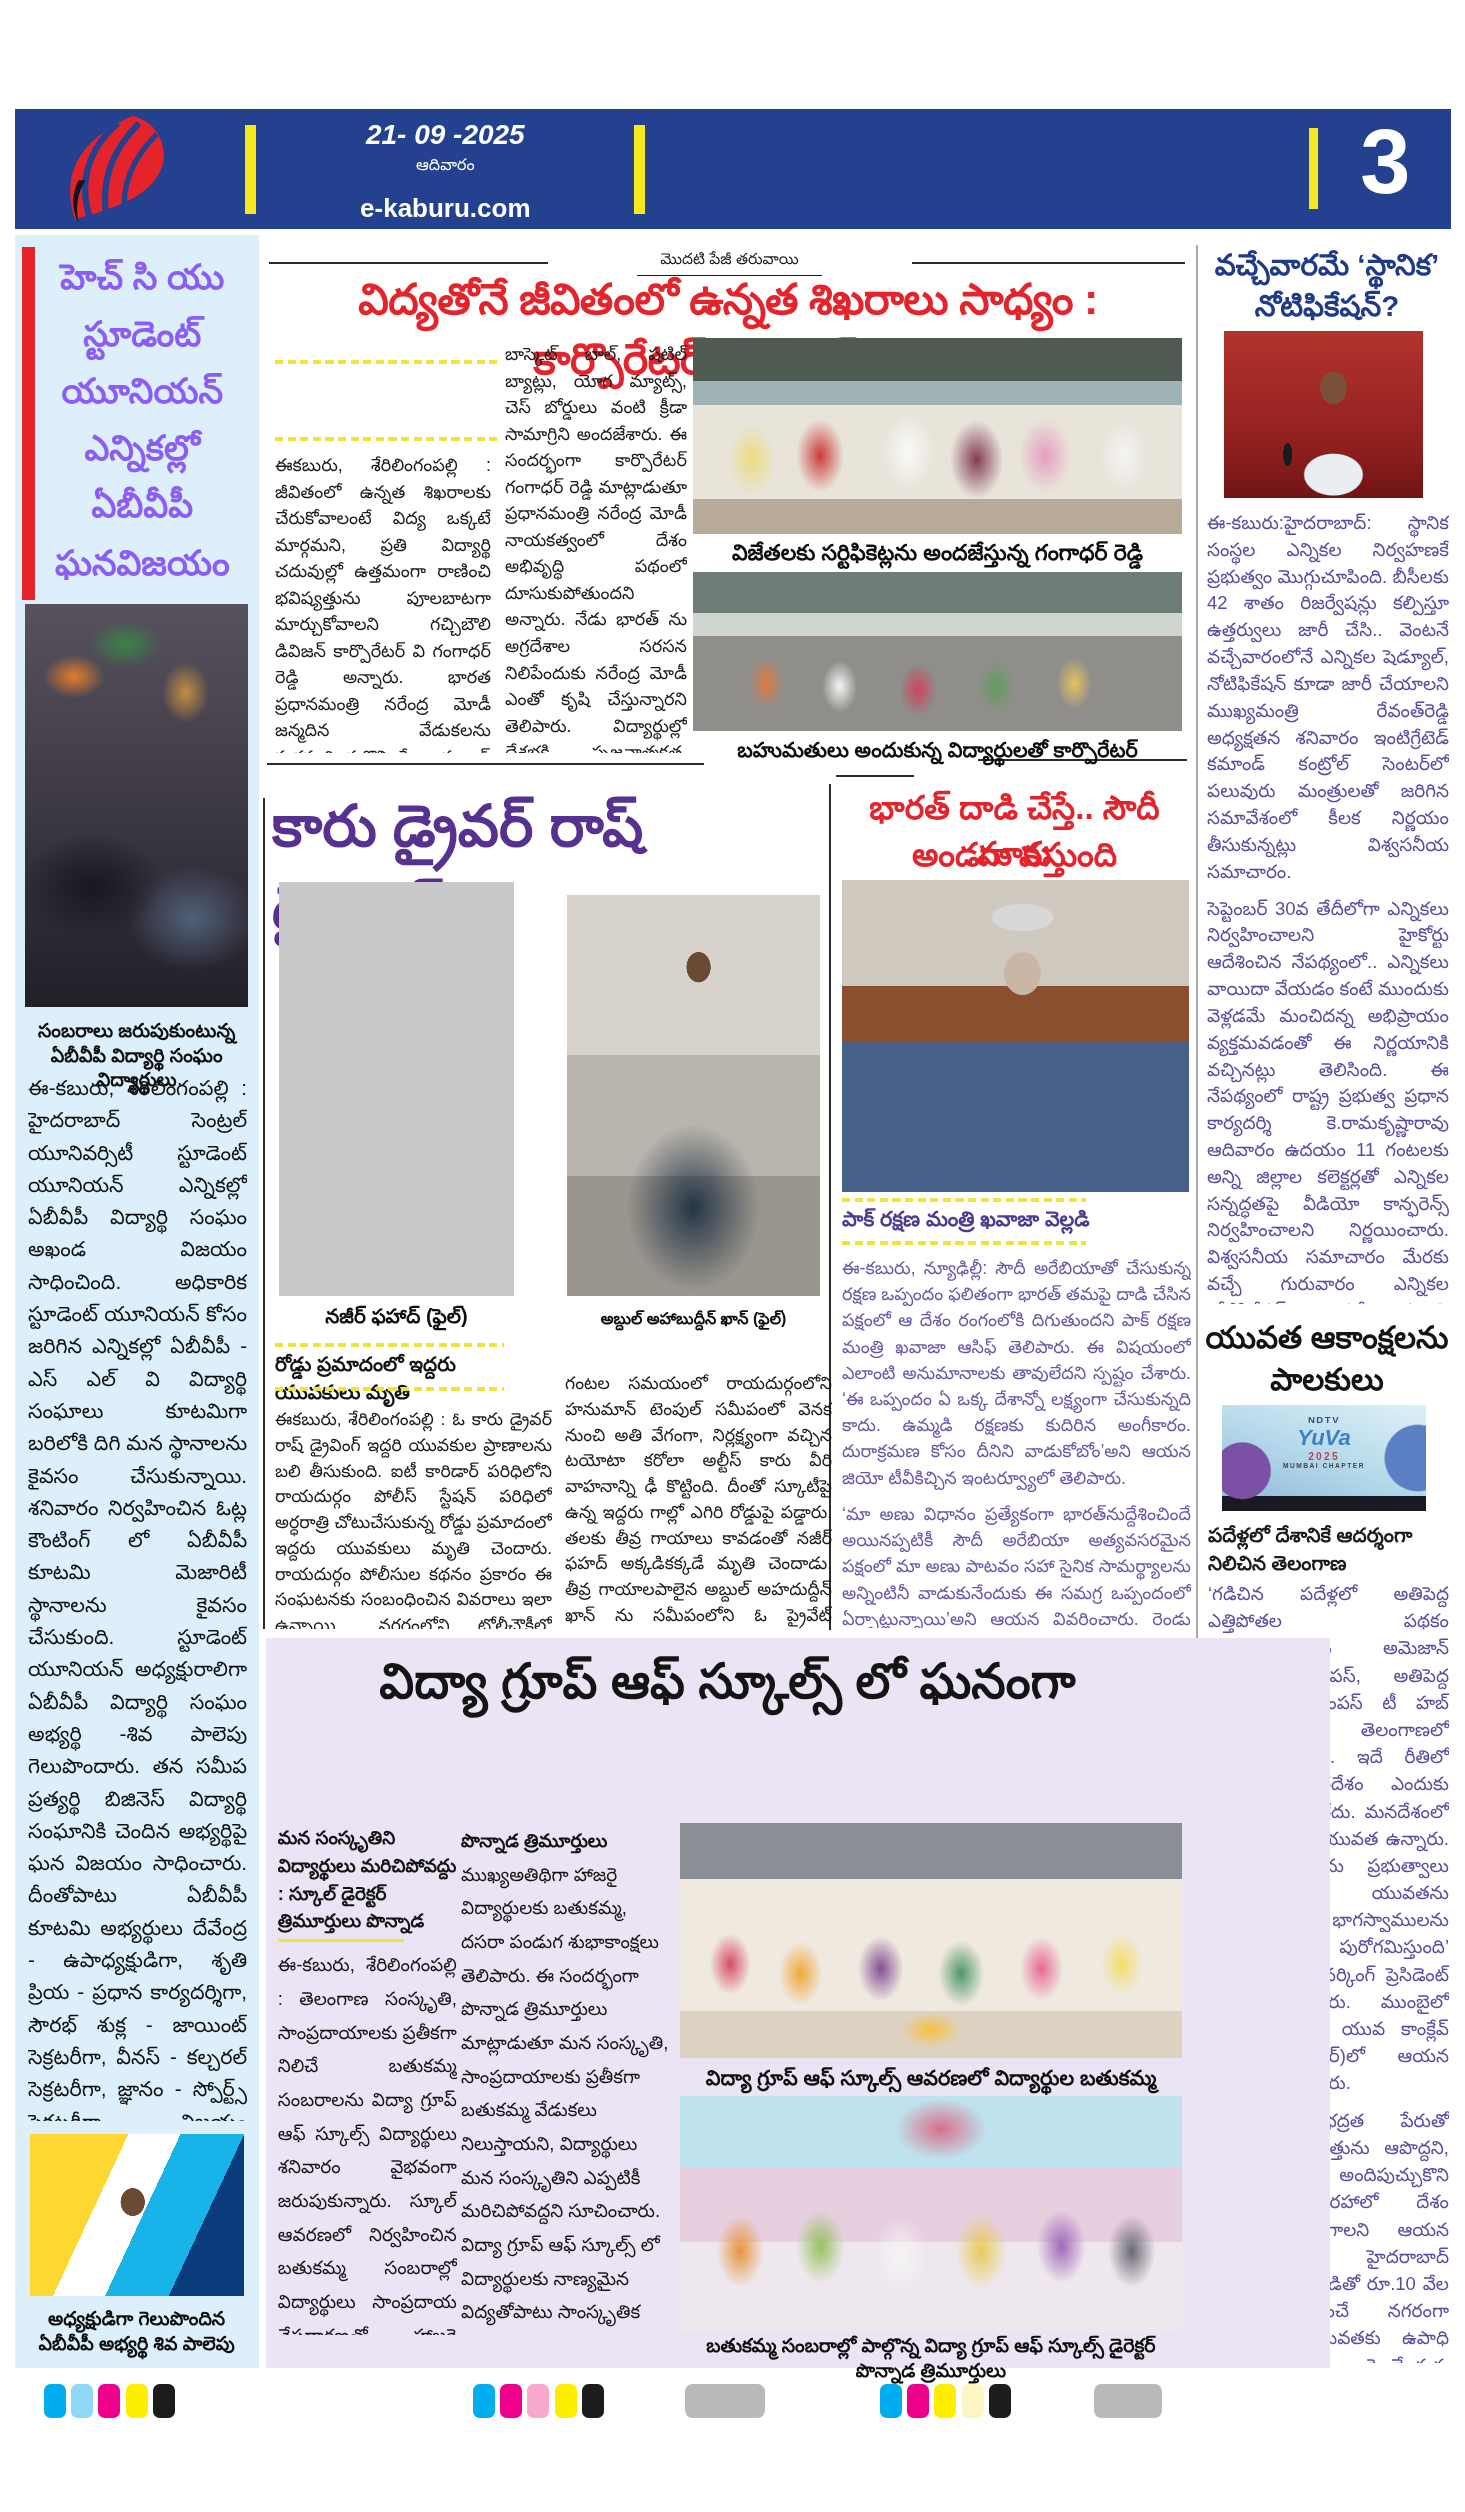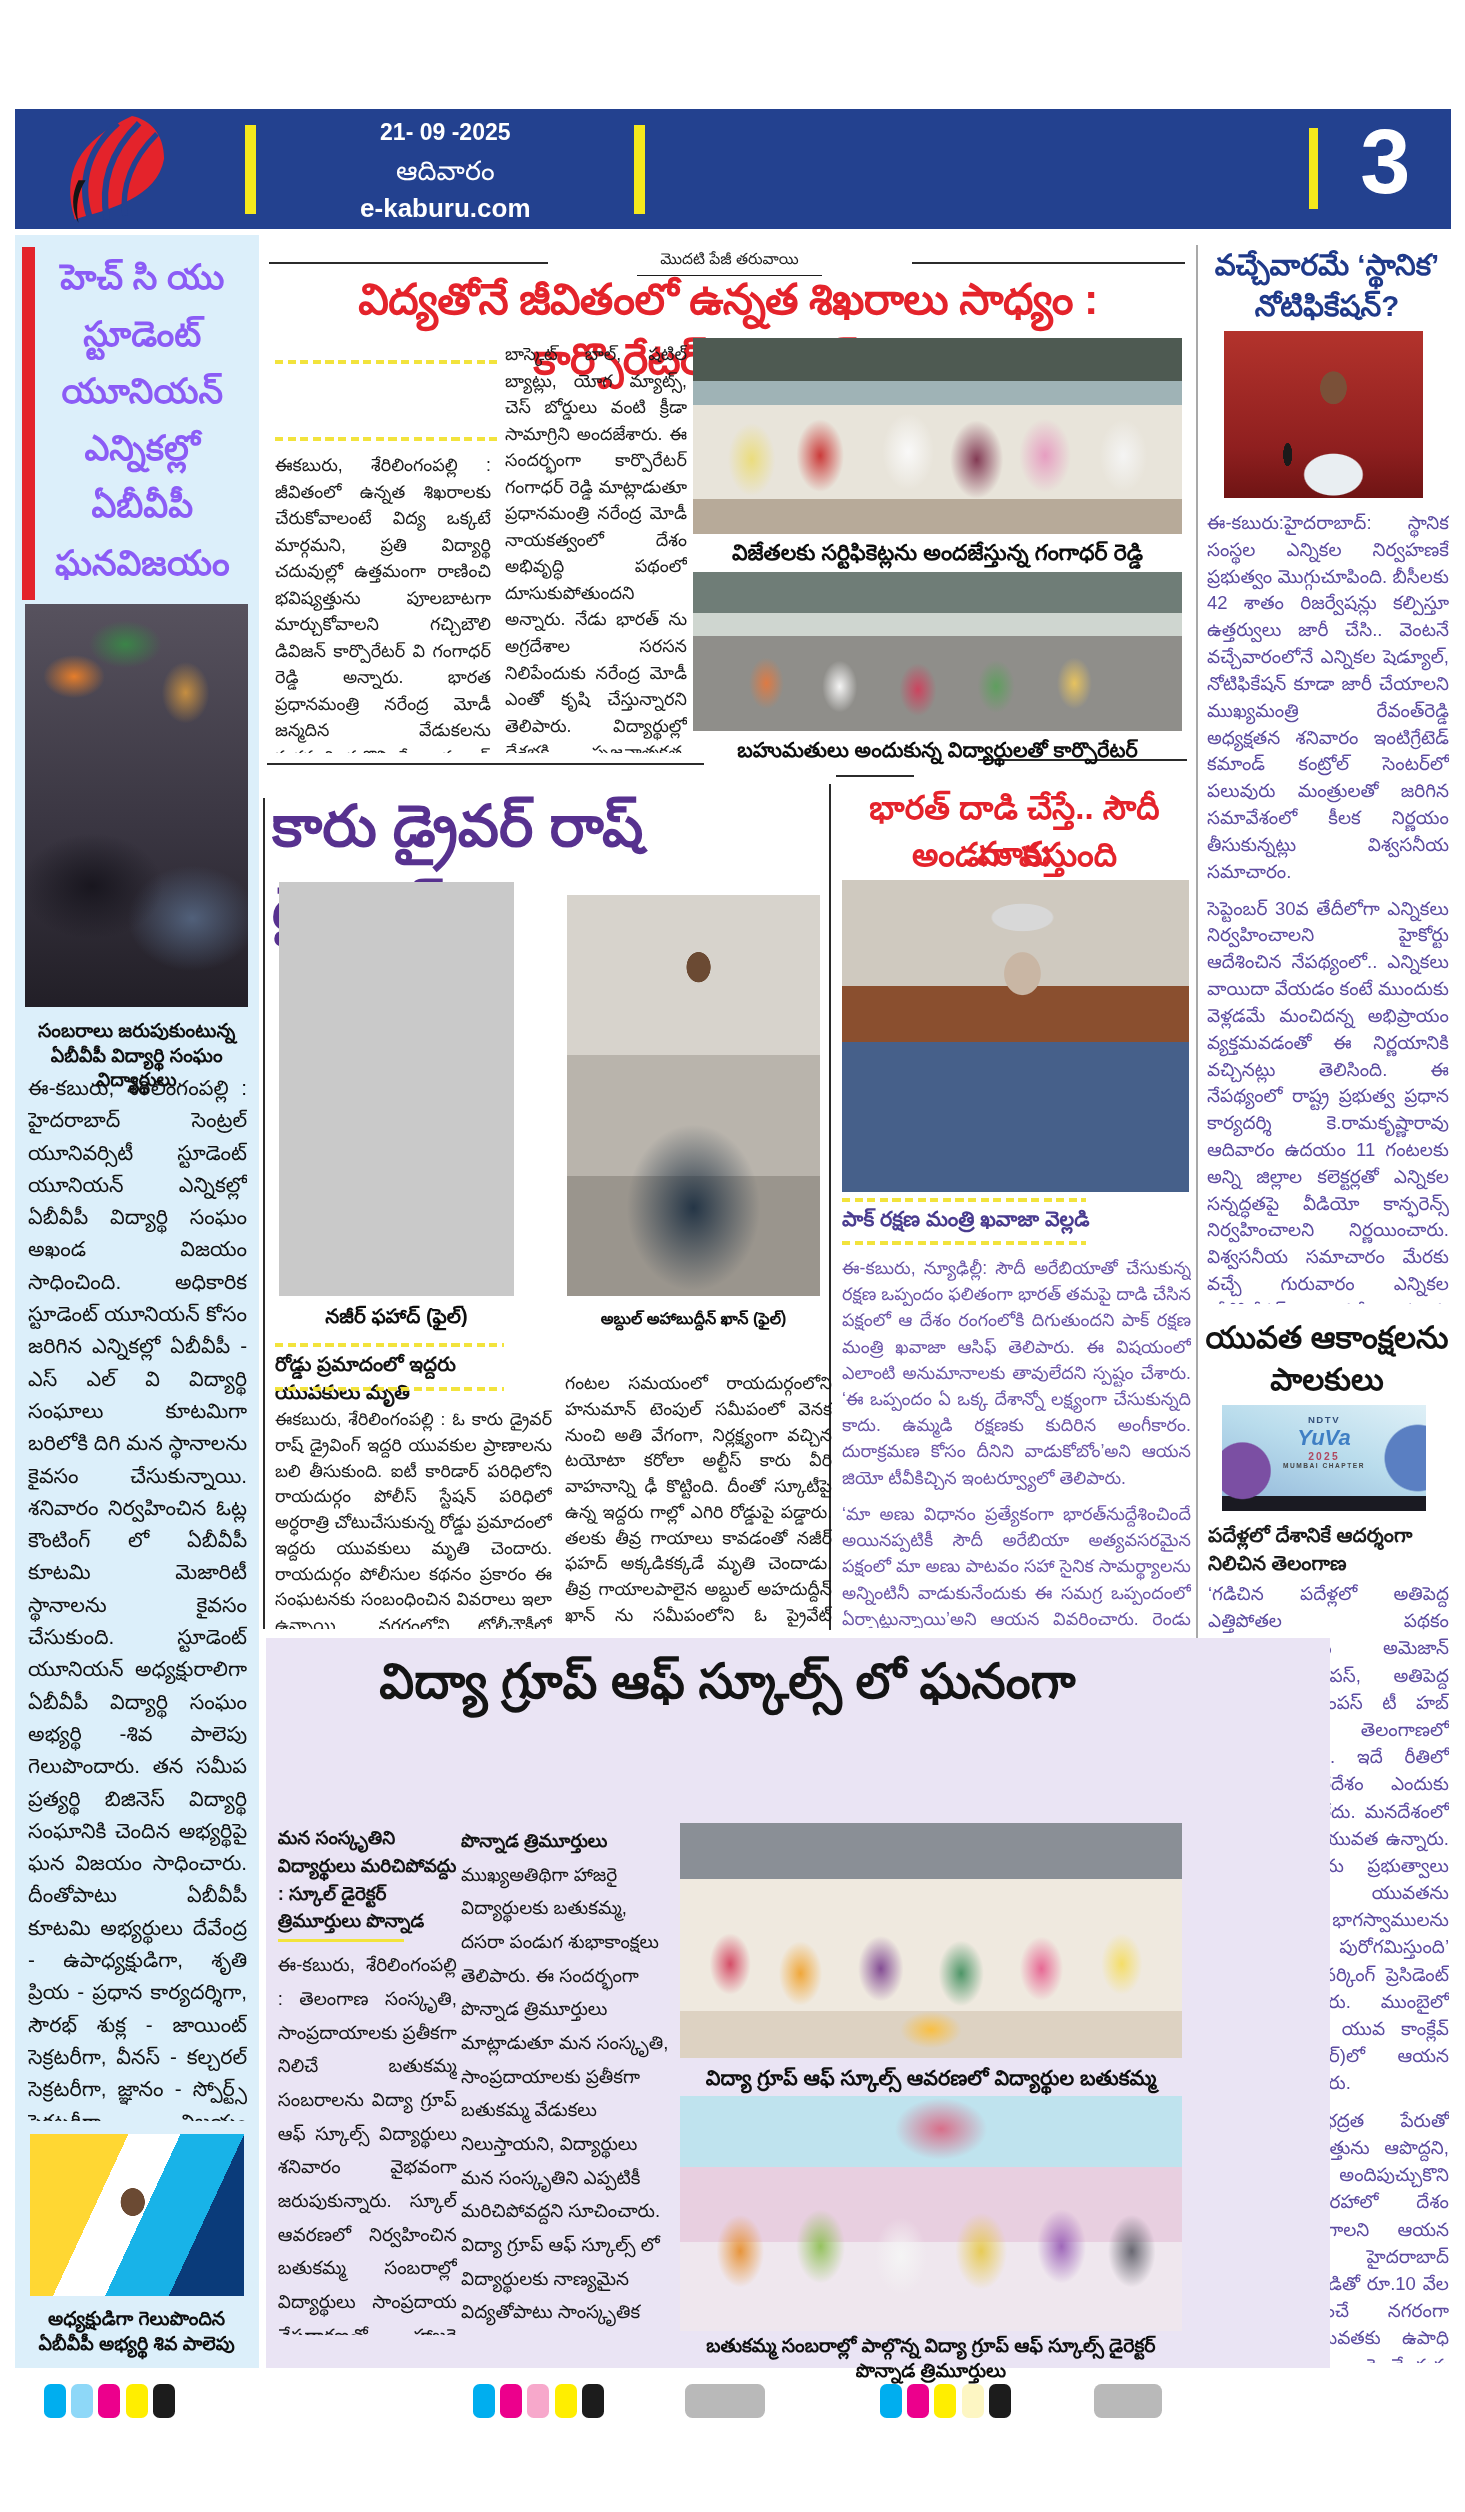--- a/index.html
+++ b/index.html
@@ -43,22 +43,22 @@
     <span class="abs" style="left:10.3px;top:3px;width:214px;height:115px;">
       <svg width="214" height="115" viewBox="0 0 120 64">
         <path d="M60 2 C 30 16 20 34 28 60 C 48 54 74 48 78 26 C 78 12 70 4 60 2 Z" fill="#e4232b"></path>
         <path d="M52 6 C 36 20 30 38 36 58" stroke="#23418f" stroke-width="3.5" fill="none"></path>
         <path d="M64 6 C 48 22 42 40 46 60" stroke="#23418f" stroke-width="3.5" fill="none"></path>
         <path d="M74 12 C 60 26 54 42 56 58" stroke="#23418f" stroke-width="3" fill="none"></path>
         <path d="M30 38 C 26 46 26 54 30 62 C 28 52 30 44 34 38 Z" fill="#151515"></path>
       </svg>
     </span>
     <span class="ybar" style="left:230px;top:15.5px;width:11px;height:89px;"></span>
-    <div class="hdr-t c b" style="left:244px;top:10.3px;width:373px;font-size:23px;">21- 09 -2025</div>
-    <div class="hdr-t c" style="left:244px;top:47px;width:373px;font-size:27px;">ఆదివారం</div>
+    <div class="hdr-t c b" style="left:244px;top:10.3px;width:373px;font-size:28px;font-style:italic;">21- 09 -2025</div>
+    <div class="hdr-t c" style="left:244px;top:47px;width:373px;font-size:16px;">ఆదివారం</div>
     <div class="hdr-t c b" style="left:244px;top:84px;width:373px;font-size:26px;">e-kaburu.com</div>
     <span class="ybar" style="left:619px;top:15.5px;width:11px;height:89px;"></span>
     <span class="ybar" style="left:1294px;top:19px;width:9.6px;height:81px;"></span>
     <div class="hdr-t c" style="left:1306px;top:1.5px;width:129px;font-size:90px;font-weight:800;">3</div>
   </div>
 
   <div class="abs" id="lpanel">
     <span class="abs" style="left:7.4px;top:11.8px;width:13.3px;height:353px;background:#e4232b;"></span>
     <div class="abs c b" style="left:25px;top:13.3px;width:205px;font-size:35px;line-height:1.63;color:#8b5cf6;text-align:center;">
       <div>హెచ్ సి యు</div>

